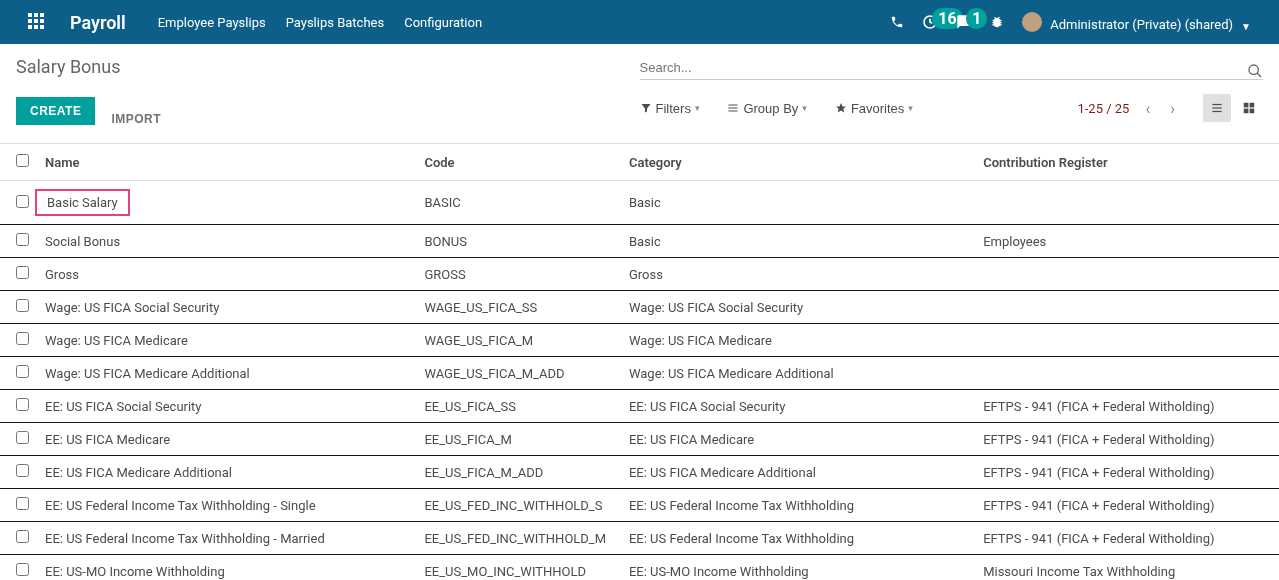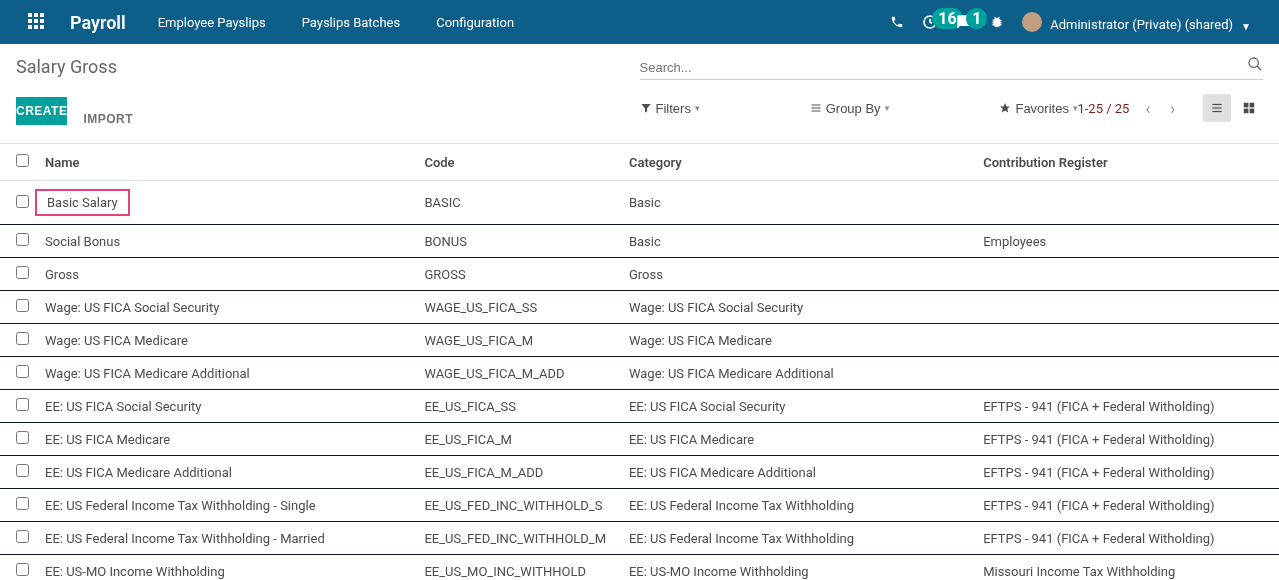--- a/index.html
+++ b/index.html
@@ -2,43 +2,43 @@
 <html><head>
 <meta charset="utf-8">
 <style>
 * { box-sizing: border-box; margin: 0; padding: 0; }
 body { font-family: -apple-system, BlinkMacSystemFont, "Segoe UI", Roboto, sans-serif; font-size: 13px; color: #4c4c4c; background: #fff; }
 
 .navbar { background: #0d5f8a; height: 44px; display: flex; align-items: center; padding: 0 28px; color: #fff; }
 .navbar .apps-icon { width: 18px; height: 18px; display: grid; grid-template-columns: repeat(3, 4px); grid-template-rows: repeat(3, 4px); gap: 2px; cursor: pointer; }
 .navbar .apps-icon span { background: #fff; width: 4px; height: 4px; }
 .navbar .brand { font-size: 18px; font-weight: 600; margin-left: 24px; margin-right: 32px; }
-.navbar .nav-links { display: flex; gap: 36px; flex: 1; }
+.navbar .nav-links { display: flex; gap: 20px; flex: 1; }
 .navbar .nav-links a { color: #fff; text-decoration: none; font-size: 13px; cursor: pointer; }
 .navbar .right-icons { display: flex; align-items: center; gap: 18px; }
 .navbar .icon-btn { position: relative; cursor: pointer; color: #fff; }
 .navbar .badge { background: #00a09d; color: #fff; border-radius: 10px; font-size: 16px; padding: 1px 6px; position: absolute; top: -6px; left: 10px; font-weight: bold; }
 .navbar .user { display: flex; align-items: flex-end; gap: 8px; cursor: pointer; }
 .navbar .avatar { width: 20px; height: 20px; border-radius: 50%; background: #c0a080; display: inline-block; }
 .navbar .caret { font-size: 10px; }
 
 .control-panel { display: flex; align-items: flex-start; padding: 12px 16px 0 16px; }
 .control-panel .left { flex: 0 0 50%; }
 .control-panel .right { flex: 0 0 50%; }
 .breadcrumb { font-size: 18px; color: #666; margin-bottom: 12px; }
 .action-buttons { display: flex; gap: 8px; align-items: center; margin-bottom: 10px; }
-.btn-create { background: #00a09d; color: #fff; border: none; padding: 7px 0; font-size: 12px; font-weight: 600; cursor: pointer; letter-spacing: 0.5px; }
+.btn-create { background: #00a09d; color: #fff; border: none; padding: 7px 14px; font-size: 12px; font-weight: 600; cursor: pointer; letter-spacing: 0.5px; }
 .btn-import { background: none; border: none; color: #737373; font-size: 12px; font-weight: 600; cursor: pointer; letter-spacing: 0.5px; padding: 7px 8px; margin-top: 16px; }
 
-.search-row { display: flex; align-items: flex-start; border-bottom: 1px solid #ccc; margin-bottom: 14px; }
+.search-row { display: flex; align-items: flex-end; border-bottom: 1px solid #ccc; margin-bottom: 14px; }
 .search-input { flex: 1; border: none; outline: none; font-size: 13px; padding: 4px 0; background: transparent; }
 .search-icon { color: #666; cursor: pointer; }
 
 .toolbar-row { display: flex; align-items: center; }
-.filter-group { display: flex; gap: 16px; flex: 1; justify-content: space-between; }
+.filter-group { display: flex; gap: 28px; flex: 1; }
 .filter-btn { background: none; border: none; color: #4c4c4c; font-size: 13px; cursor: pointer; display: flex; align-items: center; gap: 4px; }
 .filter-btn .caret { font-size: 9px; color: #888; }
 .pager-group { display: flex; align-items: center; gap: 12px; }
 .pager-text { font-size: 13px; color: #7f1d1d; }
 .pager-arrow { color: #888; cursor: pointer; font-size: 16px; padding: 0 4px; }
 .view-switcher { display: flex; gap: 4px; margin-left: 12px; }
 .view-btn { width: 28px; height: 28px; display: flex; align-items: center; justify-content: center; cursor: pointer; border-radius: 2px; }
 .view-btn.active { background: #e0e0e0; }
 
 .table-container { padding: 0; margin-top: 0; border-top: 1px solid #e0e0e0; }
@@ -106,21 +106,21 @@
     <div class="user">
       <span class="avatar"></span>
       <span>Administrator (Private) (shared)</span>
       <span class="caret">▼</span>
     </div>
   </div>
 </div>
 
 <div class="control-panel">
   <div class="left">
-    <div class="breadcrumb">Salary Gross</div>
+    <div class="breadcrumb">Salary Bonus</div>
     <div class="action-buttons">
       <button class="btn-create">CREATE</button>
       <button class="btn-import">IMPORT</button>
     </div>
   </div>
   <div class="right">
     <div class="search-row">
       <input class="search-input" placeholder="Search..." style="">
       <span class="search-icon">
         <svg width="16" height="16" viewBox="0 0 24 24" fill="none" stroke="#666" stroke-width="2">

